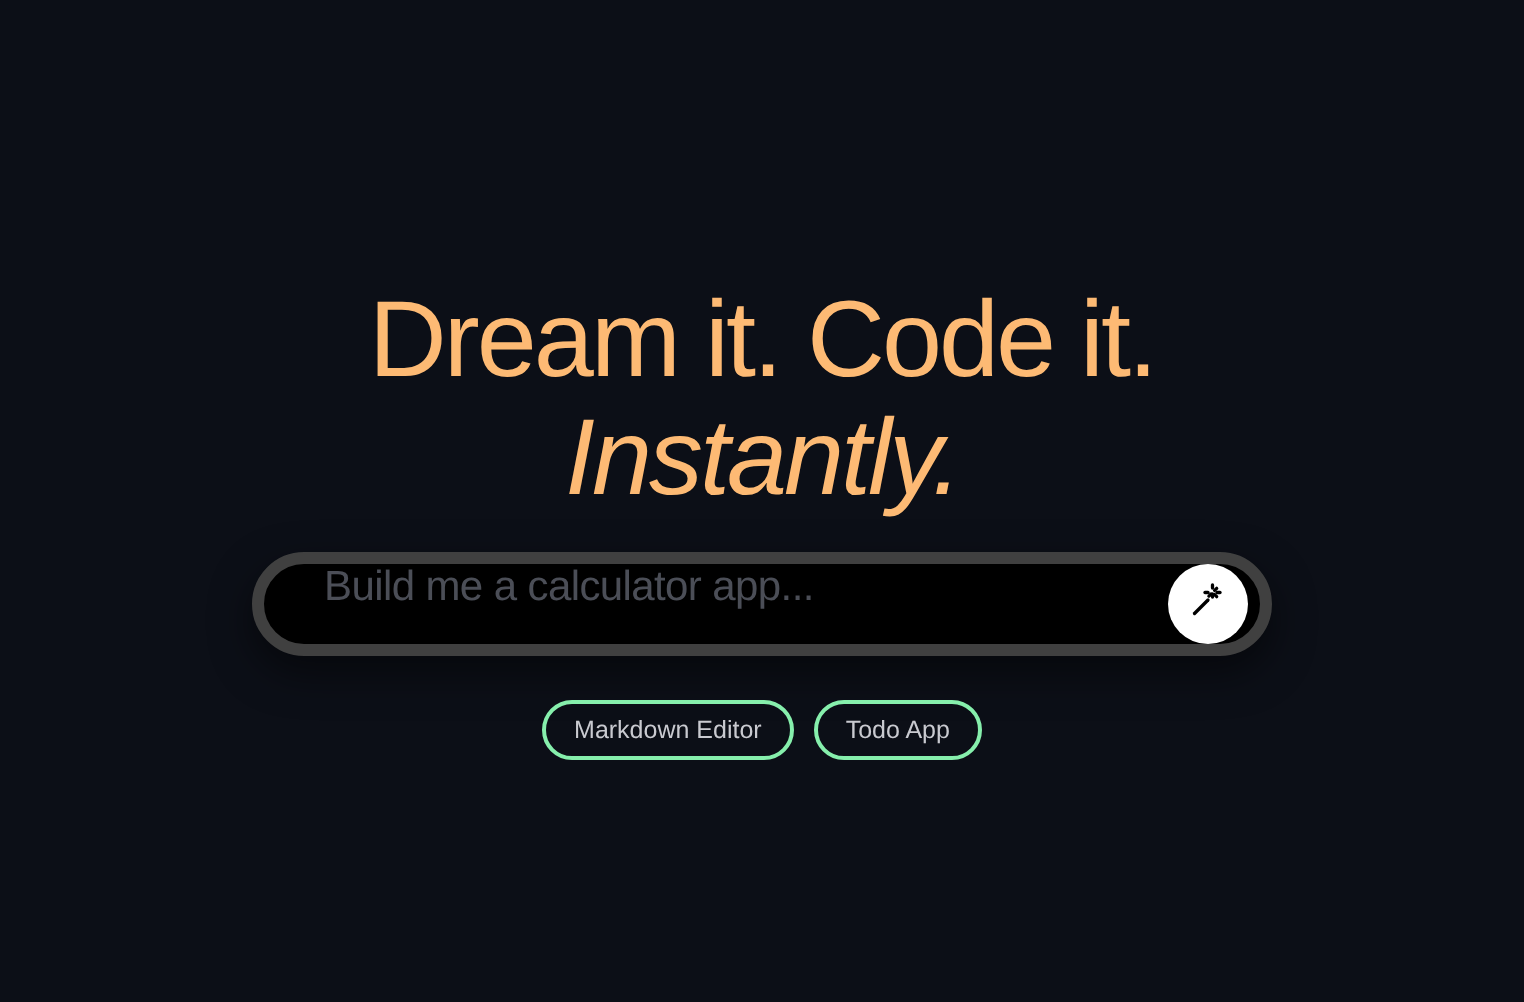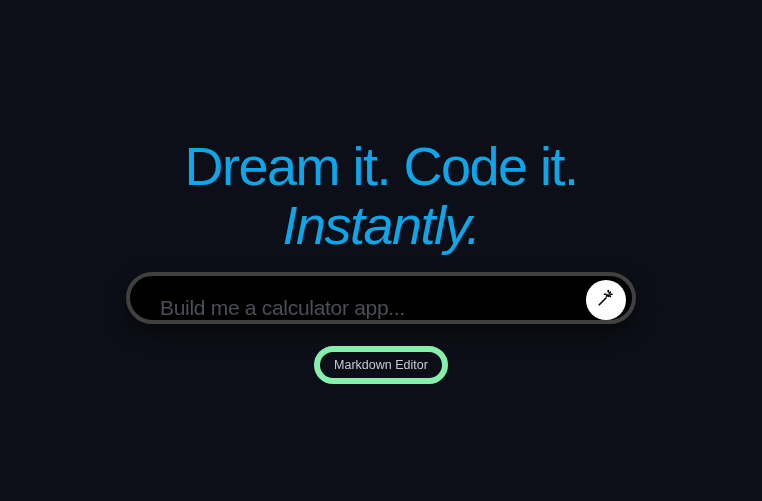--- a/index.html
+++ b/index.html
@@ -20,21 +20,21 @@
     }
     .container {
       display: flex;
       flex-direction: column;
       align-items: center;
       text-align: center;
       width: 100%;
       padding-top: 20px;
     }
     .headline {
-      color: #0ea5e9;
+      color: #fdba74;
       font-size: 54px;
       font-weight: 500;
       letter-spacing: -1.5px;
       line-height: 1.08;
       margin-bottom: 18px;
     }
     .headline-italic {
       font-style: italic;
       display: block;
       text-align: center;
@@ -48,24 +48,24 @@
     }
     .highlight {
       color: #d946ef;
       font-style: italic;
       font-weight: 600;
     }
     .prompt-bar {
       width: 510px;
       height: 52px;
       background: #000000;
-      border: 4px solid #404040;
+      border: 6px solid #404040;
       border-radius: 999px;
       display: flex;
-      align-items: flex-end;
+      align-items: flex-start;
       padding: 0 6px 0 30px;
       margin-bottom: 22px;
       box-shadow: 0 8px 20px rgba(0,0,0,0.5);
     }
     .prompt-input {
       flex: 1;
       background: transparent;
       border: none;
       outline: none;
       color: #e5e5e5;
@@ -91,21 +91,21 @@
     .submit-btn svg {
       width: 18px;
       height: 18px;
     }
     .chips {
       display: flex;
       gap: 10px;
     }
     .chip {
       background: transparent;
-      border: 6px solid #86efac;
+      border: 2px solid #86efac;
       color: #c9cad0;
       font-size: 12.5px;
       padding: 6px 14px;
       border-radius: 999px;
       cursor: pointer;
       font-family: inherit;
     }
   </style>
 </head>
 <body>
@@ -127,14 +127,15 @@
           <path d="M17.8 4.2l-1.4 1.4"></path>
           <path d="M12.6 9.4l1.4-1.4"></path>
           <path d="M17.8 9.8l-1.4-1.4"></path>
           <path d="M3 21l9-9"></path>
         </svg>
       </span>
     </button>
   </div>
   <div class="chips">
     <button class="chip">Markdown Editor</button>
+    <button class="chip">Todo App</button>
   </div>
 </div>
 
 </body></html>

